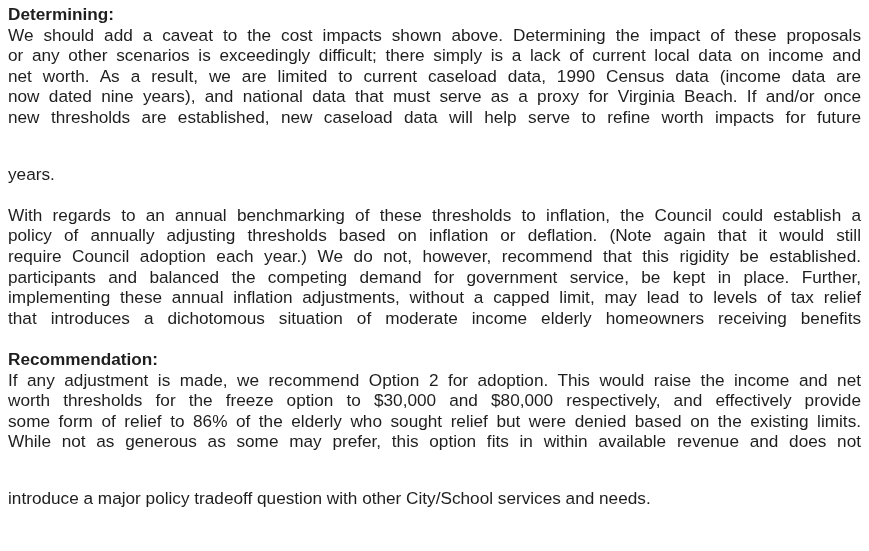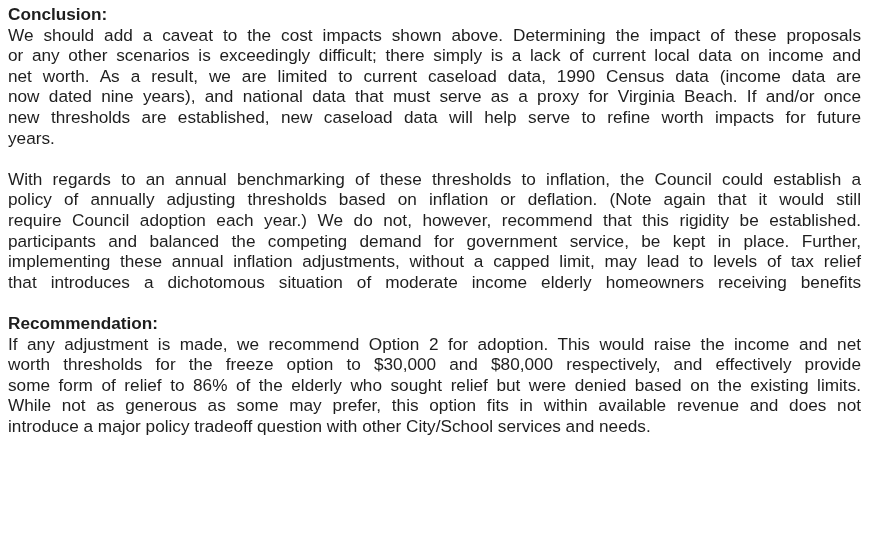--- a/index.html
+++ b/index.html
@@ -7,30 +7,30 @@
   .page {
     position: absolute; left: 8px; top: 4px; width: 853px;
     font-family: "Liberation Sans", sans-serif;
     font-size: 17.2px; color: #1e1e1e; line-height: 20.6px;
   }
   .heading { font-weight: bold; height: 20.6px; white-space: nowrap; }
   .line {
     display: block; height: 20.6px; white-space: nowrap;
     text-align: justify; text-align-last: justify;
   }
-  .line.last { text-align-last: left; }
+  .line.last { text-align-last: left; margin-top: 36px; }
   .gap { height: 20.6px; }
   .para { margin: 0; }
 </style>
 </head>
 <body>
 
 <div class="page">
 
-  <div class="heading">Conclusion:</div>
+  <div class="heading">Determining:</div>
   <div class="para">
     <span class="line">We should add a caveat to the cost impacts shown above.   Determining the impact of these proposals</span>
     <span class="line">or any other scenarios is exceedingly difficult; there simply is a lack of current local data on income and</span>
     <span class="line">net worth.   As a result, we are limited to current caseload data, 1990 Census data (income data are</span>
     <span class="line">now dated nine years), and national data that must serve as a proxy for Virginia Beach.   If and/or once</span>
     <span class="line">new thresholds are established, new caseload data will help serve to refine worth impacts for future</span>
     <span class="line last">years.</span>
   </div>
   <div class="gap"></div>
   <div class="para">

